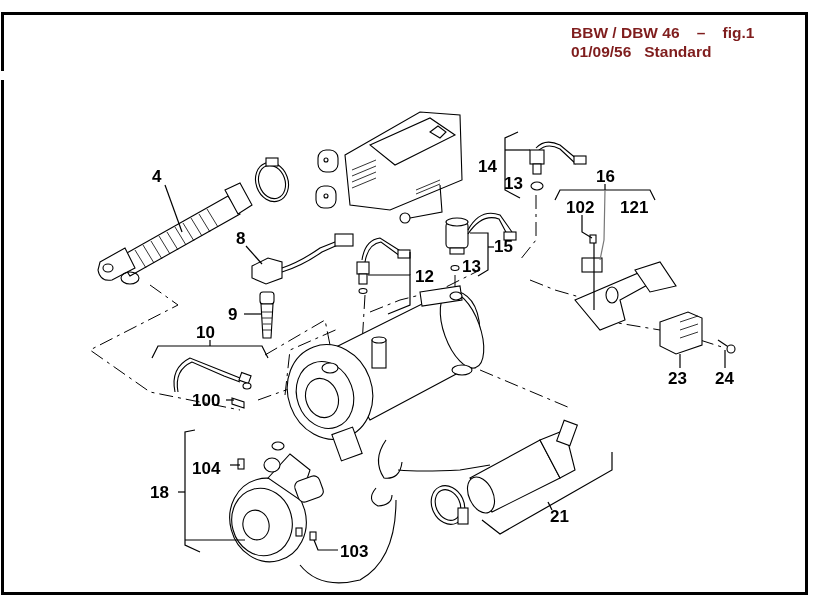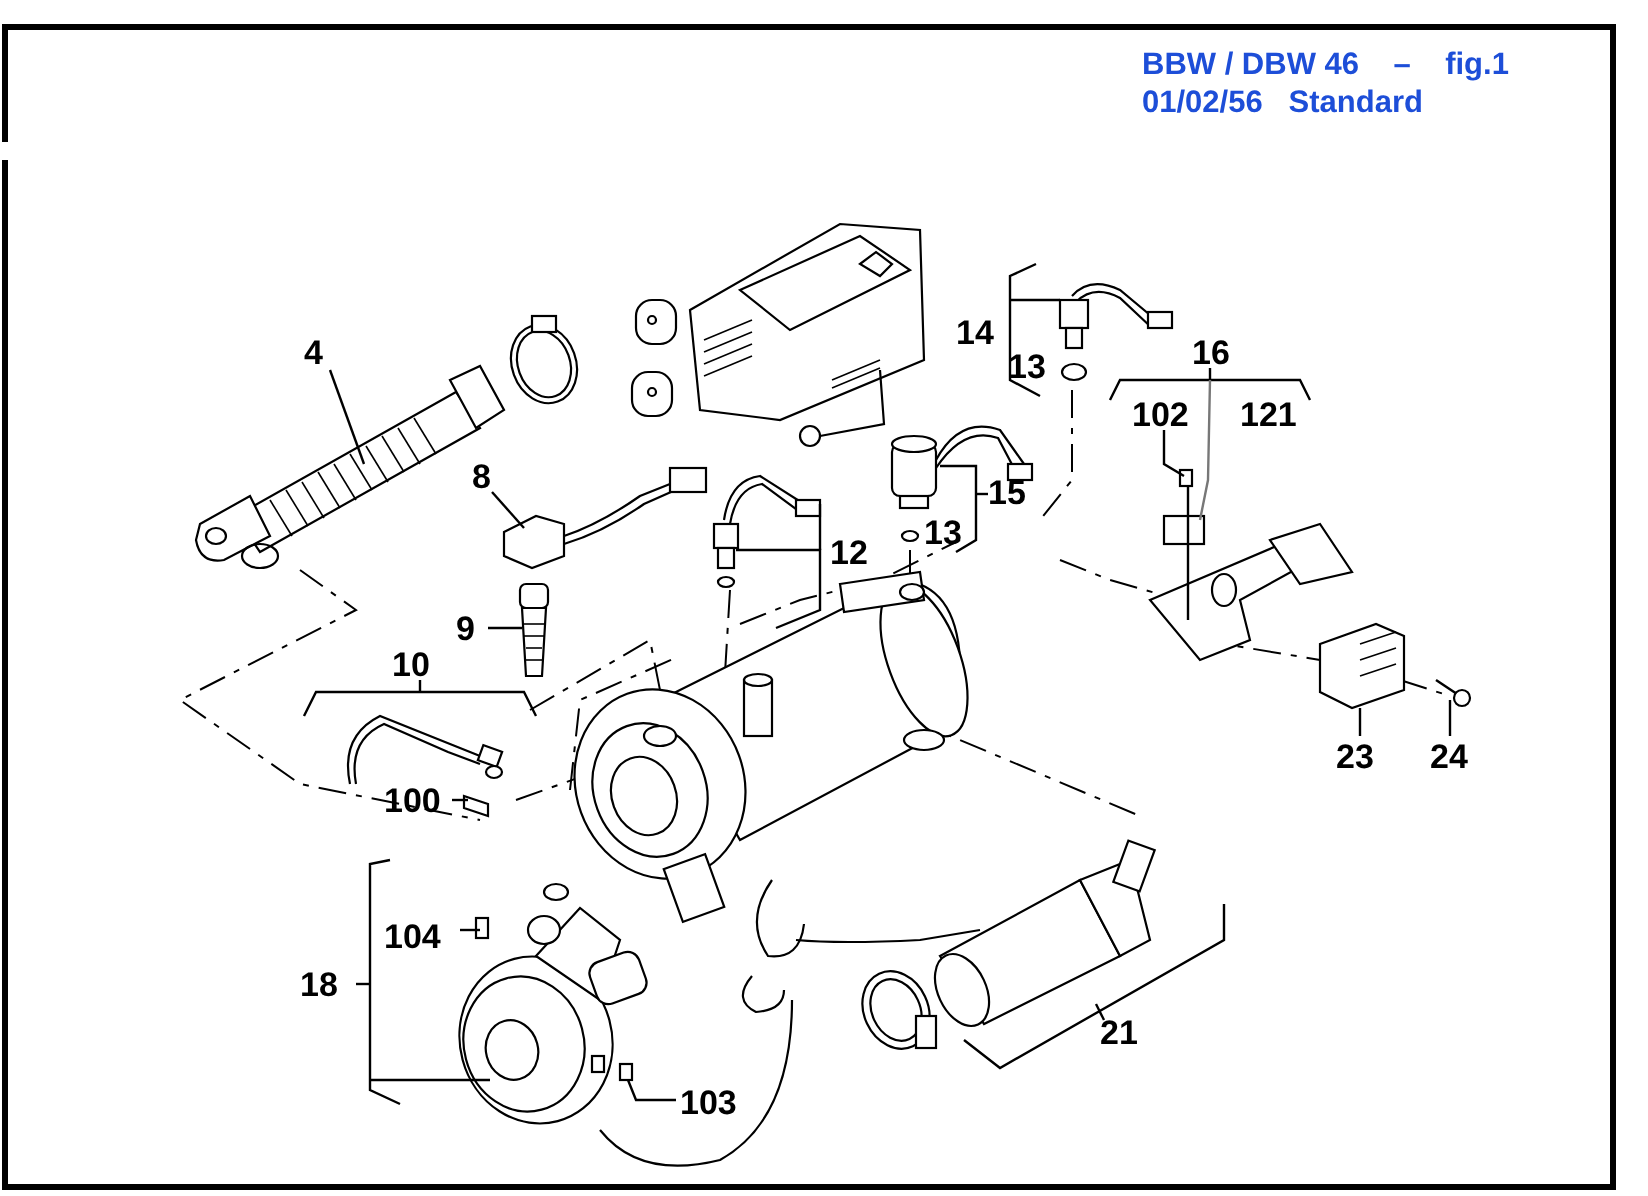--- a/index.html
+++ b/index.html
@@ -2,21 +2,21 @@
 <html><head>
   <meta charset="utf-8">
   <style>
     html, body { margin: 0; padding: 0; background: #ffffff; }
     body { width: 824px; height: 598px; position: relative; overflow: hidden; font-family: "Liberation Sans", sans-serif; }
     .frame-top { position: absolute; left: 1px; top: 12px; width: 807px; height: 3px; background: #000; }
     .frame-right { position: absolute; left: 805px; top: 12px; width: 3px; height: 583px; background: #000; }
     .frame-bottom { position: absolute; left: 1px; top: 592px; width: 807px; height: 3px; background: #000; }
     .frame-left-a { position: absolute; left: 1px; top: 12px; width: 3px; height: 59px; background: #000; }
     .frame-left-b { position: absolute; left: 1px; top: 80px; width: 3px; height: 515px; background: #000; }
-    .header { position: absolute; left: 571px; top: 23px; font-weight: bold; font-size: 15.5px; line-height: 19px; color: #1d4ed8; }
+    .header { position: absolute; left: 571px; top: 23px; font-weight: bold; font-size: 15.5px; line-height: 19px; color: #7f1d1d; }
     .header .row { white-space: pre; }
     svg.diagram { position: absolute; left: 0; top: 0; }
     .lbl { font-family: "Liberation Sans", sans-serif; font-weight: bold; font-size: 17px; fill: #000; }
     .ln { stroke: #000; stroke-width: 1.2; fill: none; }
     .dash { stroke: #000; stroke-width: 1; fill: none; stroke-dasharray: 14 5 3 5; }
     .part { stroke: #000; stroke-width: 1.1; fill: #fff; }
     .partn { stroke: #000; stroke-width: 1.1; fill: none; }
     .rib { stroke: #000; stroke-width: 0.8; fill: none; }
     .grey { stroke: #777; stroke-width: 1.2; fill: none; }
   </style>
@@ -24,21 +24,21 @@
 <body>
 
 <div class="frame-top"></div>
 <div class="frame-right"></div>
 <div class="frame-bottom"></div>
 <div class="frame-left-a"></div>
 <div class="frame-left-b"></div>
 
 <div class="header">
   <div class="row"><span>BBW / DBW 46</span>    <span>–</span>    <span>fig.1</span></div>
-  <div class="row"><span>01/02/56</span>   <span>Standard</span></div>
+  <div class="row"><span>01/09/56</span>   <span>Standard</span></div>
 </div>
 
 <svg class="diagram" width="824" height="598" viewBox="0 0 824 598">
 
   <g>
     <polyline class="dash" points="150,285 178,305 90,350 150,392 240,410"></polyline>
     <polyline class="dash" points="265,355 325,320 332,355"></polyline>
     <polyline class="dash" points="258,400 300,385 330,408"></polyline>
     <polyline class="dash" points="285,395 290,350 340,328"></polyline>
     <polyline class="dash" points="370,312 400,300 440,290 480,270"></polyline>

